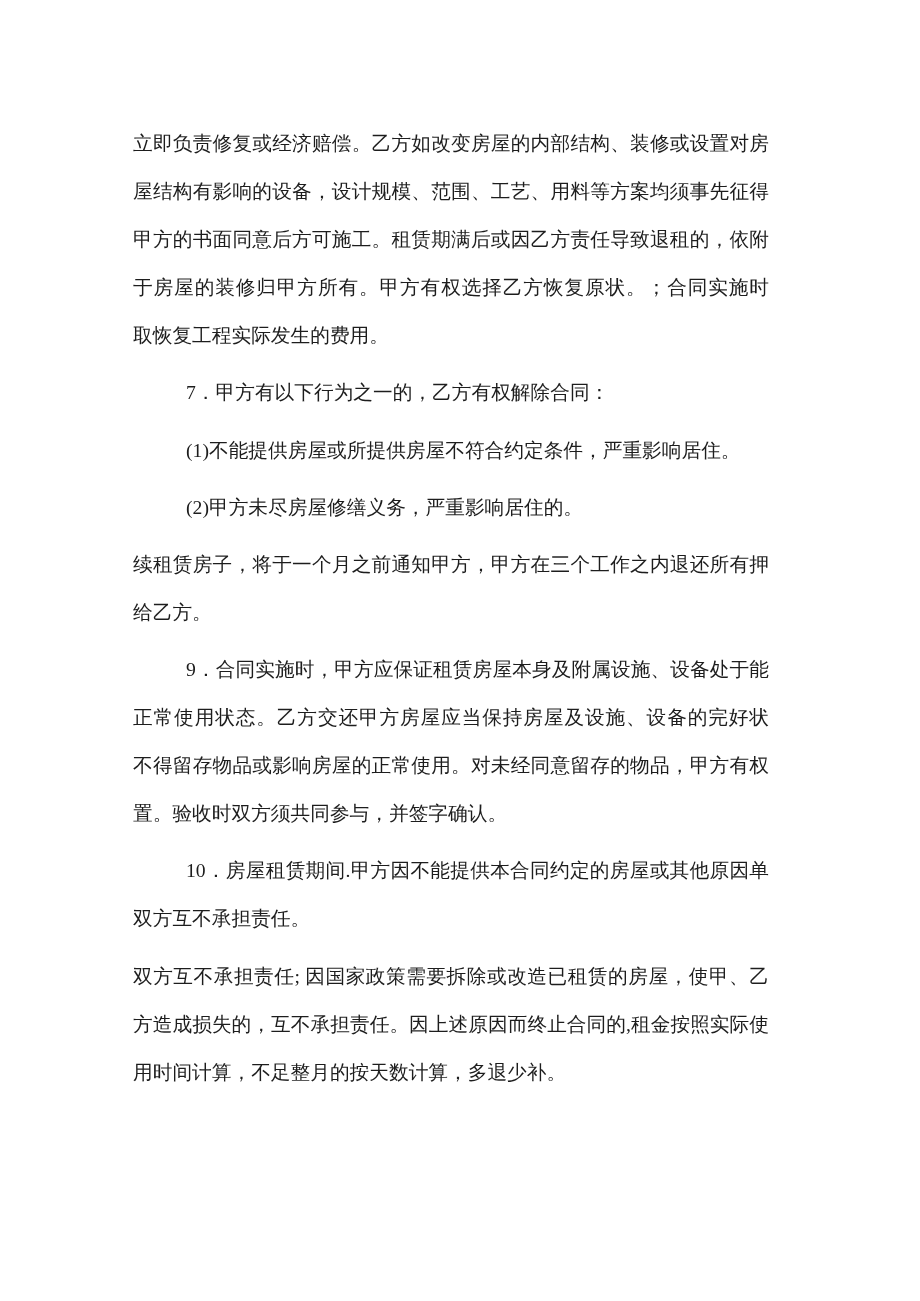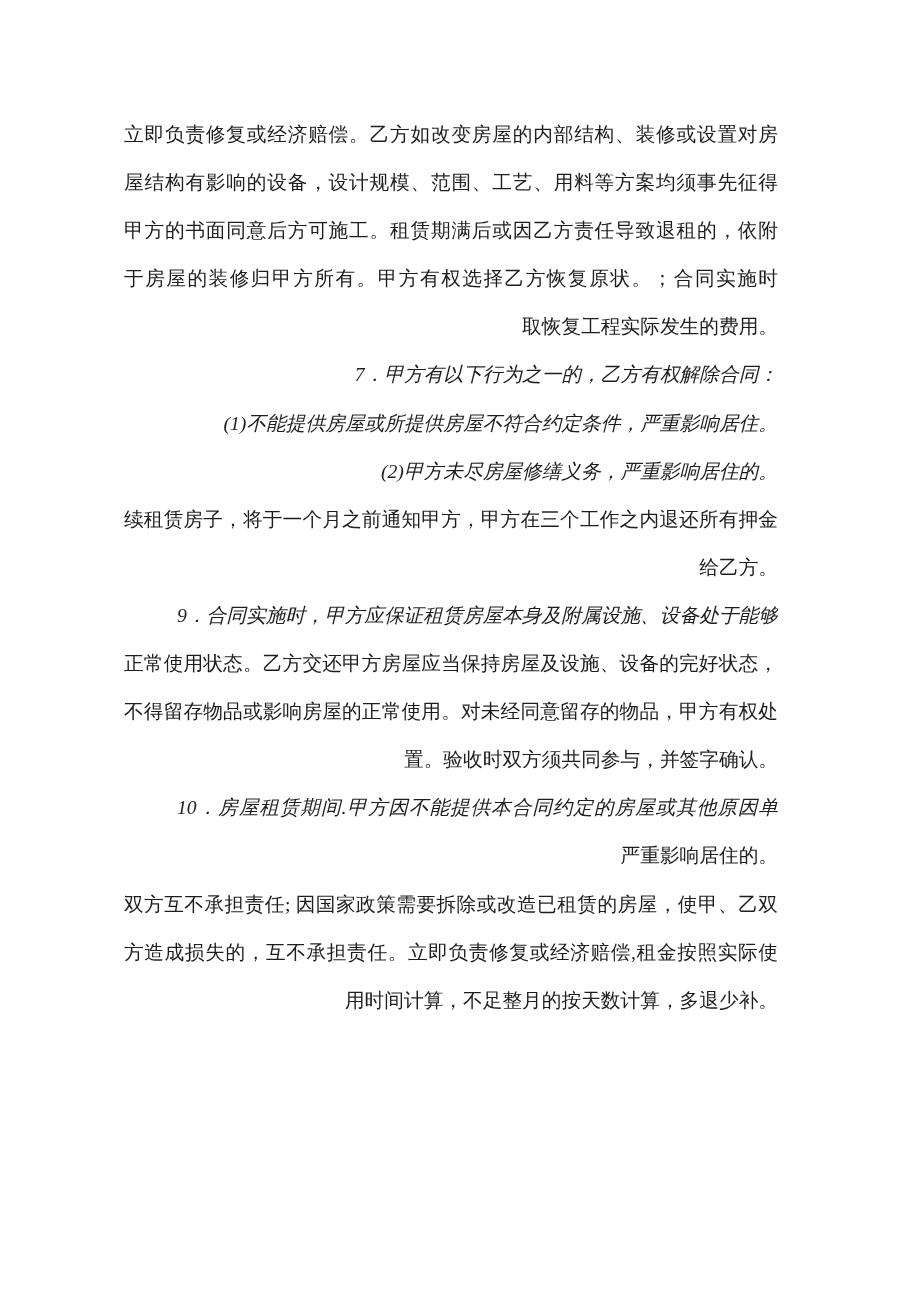--- a/index.html
+++ b/index.html
@@ -22,36 +22,35 @@
     left: 0;
     width: 920px;
     padding: 110px 142px 0 124px;
     font-family: "Liberation Serif", serif;
     font-size: 19.7px;
     line-height: 48.1px;
     color: #1d1d1d;
     letter-spacing: 0;
   }
   .para {
-    margin: 0;
+    margin: 9px;
     padding: 0;
   }
   .line {
-    text-align: right;
+    text-align: left;
     white-space: normal;
     overflow: hidden;
     height: 48.1px;
   }
   .line.fill {
     text-align: justify;
     text-align-last: justify;
   }
   .line.indent {
     padding-left: 53px;
-    font-style: italic;
   }
 </style>
 </head>
 <body>
 
 <div class="page">
   <div class="doc">
 
     <div class="para">
       <div class="line fill">立即负责修复或经济赔偿。乙方如改变房屋的内部结构、装修或设置对房</div>
@@ -80,23 +79,23 @@
 
     <div class="para">
       <div class="line indent fill">9．合同实施时，甲方应保证租赁房屋本身及附属设施、设备处于能够</div>
       <div class="line fill">正常使用状态。乙方交还甲方房屋应当保持房屋及设施、设备的完好状态，</div>
       <div class="line fill">不得留存物品或影响房屋的正常使用。对未经同意留存的物品，甲方有权处</div>
       <div class="line">置。验收时双方须共同参与，并签字确认。</div>
     </div>
 
     <div class="para">
       <div class="line indent fill">10．房屋租赁期间.甲方因不能提供本合同约定的房屋或其他原因单</div>
-      <div class="line">严重影响居住的。</div>
+      <div class="line">双方互不承担责任。</div>
     </div>
 
     <div class="para">
       <div class="line fill">双方互不承担责任; 因国家政策需要拆除或改造已租赁的房屋，使甲、乙双</div>
-      <div class="line fill">方造成损失的，互不承担责任。立即负责修复或经济赔偿,租金按照实际使</div>
+      <div class="line fill">方造成损失的，互不承担责任。因上述原因而终止合同的,租金按照实际使</div>
       <div class="line">用时间计算，不足整月的按天数计算，多退少补。</div>
     </div>
 
   </div>
 </div>
 
 </body></html>

